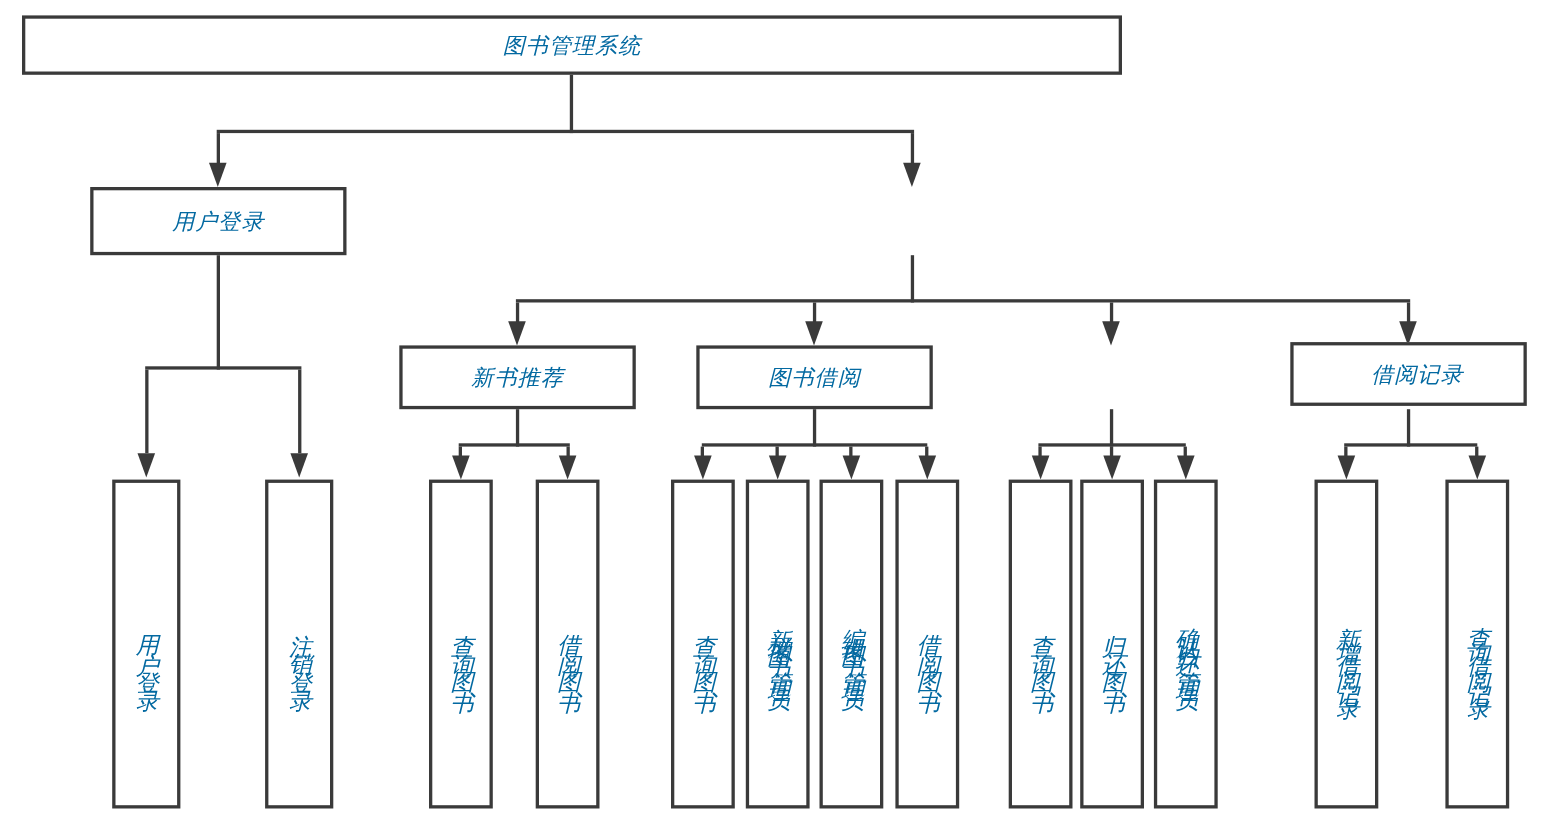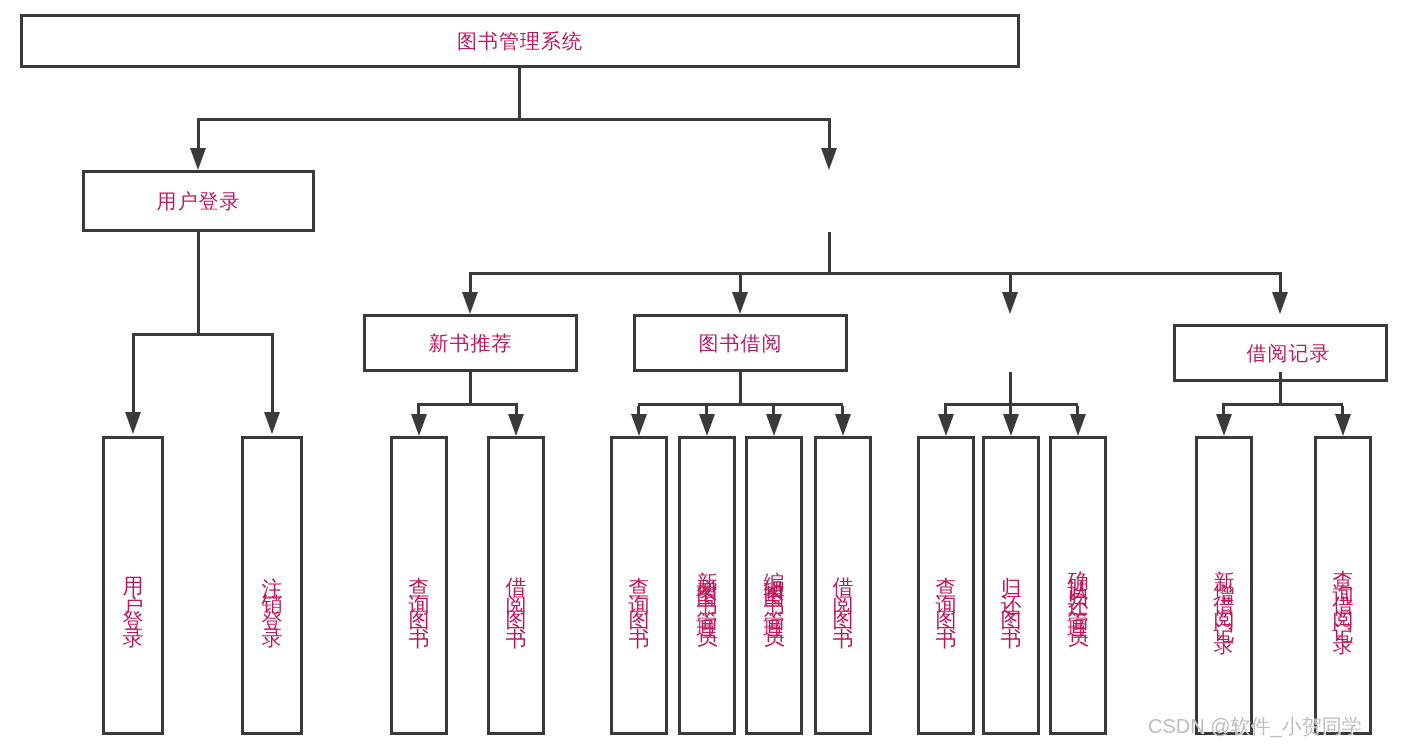--- a/index.html
+++ b/index.html
@@ -15,21 +15,22 @@
     overflow: hidden;
   }
   .box {
     position: absolute;
     border: 3px solid #3a3a3a;
     background: #ffffff;
     box-sizing: border-box;
     display: flex;
     align-items: center;
     justify-content: center;
-    color: #be185d;
+    color: #0369a1;
+    font-style: italic;
   }
   .hbox { font-size: 20px; letter-spacing: 1px; }
   .leaf {
     top: 436px;
     height: 299px;
     width: 58px;
     font-size: 21px;
   }
   .vtext {
     writing-mode: vertical-rl;
@@ -98,21 +99,21 @@
   <div class="arrow" style="left:1002px; top:292px;"></div>
   <div class="line" style="left:1279px; top:275px; width:3px; height:18px;"></div>
   <div class="arrow" style="left:1272px; top:292px;"></div>
 
   <div class="box hbox" style="left:363px; top:314px; width:215px; height:58px;">
     <span>新书推荐</span>
   </div>
   <div class="box hbox" style="left:633px; top:314px; width:215px; height:58px;">
     <span>图书借阅</span>
   </div>
-  <div class="box hbox" style="left:1173px; top:324px; width:215px; height:58px;padding-left:16px;">
+  <div class="box hbox" style="left:1173px; top:311px; width:215px; height:58px;padding-left:16px;">
     <span>借阅记录</span>
   </div>
 
   <div class="line" style="left:469px; top:372px; width:3px; height:34px;"></div>
   <div class="line" style="left:417px; top:403px; width:101px; height:3px;"></div>
   <div class="line" style="left:417px; top:406px; width:3px; height:9px;"></div>
   <div class="arrow" style="left:411px; top:414px;"></div>
   <div class="line" style="left:515px; top:406px; width:3px; height:9px;"></div>
   <div class="arrow" style="left:508px; top:414px;"></div>
 
@@ -180,15 +181,14 @@
     <span class="vtext ls-long">确认归还（管理员）</span>
   </div>
 
   <div class="box leaf" style="left:1195px;">
     <span class="vtext ls-med">新增借阅记录</span>
   </div>
   <div class="box leaf" style="left:1314px;">
     <span class="vtext ls-med">查询借阅记录</span>
   </div>
 
-  <div class="watermark">CSDN @软件_小贺同学</div>
 
 </div>
 
 </body></html>

